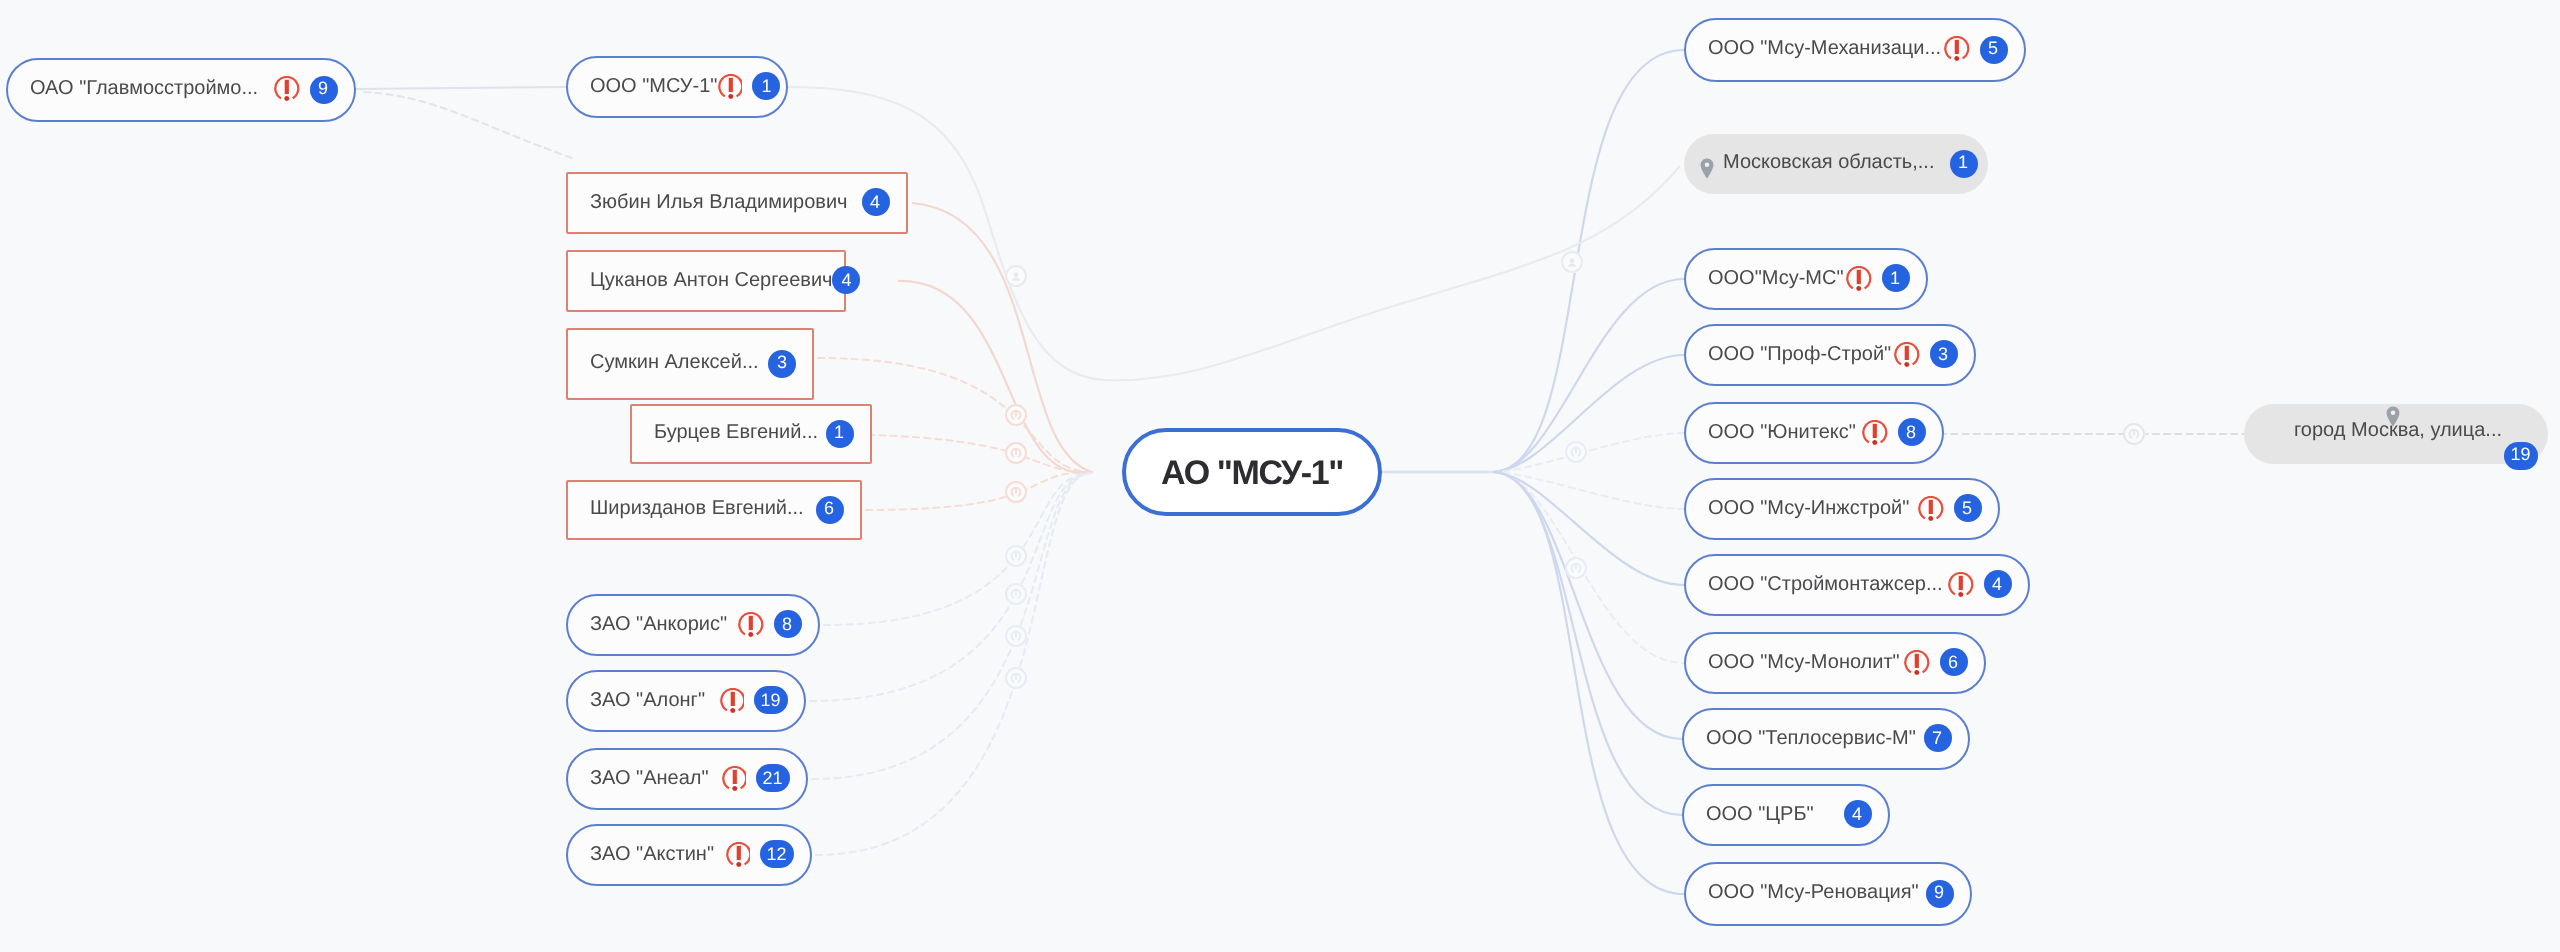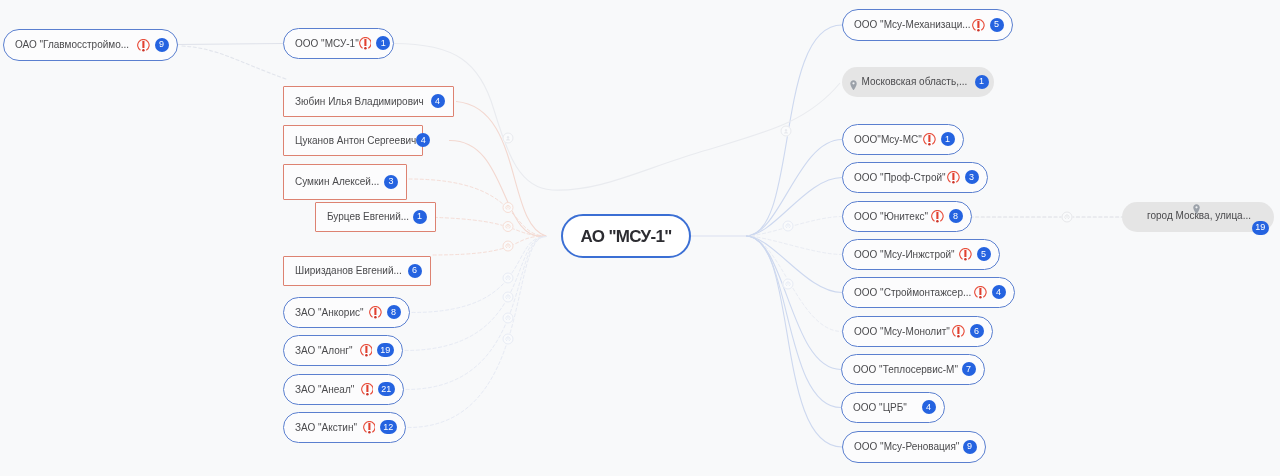--- a/index.html
+++ b/index.html
@@ -159,21 +159,21 @@
         <span class="right">
           <span class="badge">3</span>
         </span>
       </div>
       <div class="node rect" style="left: 283px; top: 202px; width: 121px; height: 30px; padding-left: 11px; padding-right: 8.5px; margin-left: 32px;">
         <span class="label">Бурцев Евгений...</span>
         <span class="right">
           <span class="badge">1</span>
         </span>
       </div>
-      <div class="node rect" style="left: 283px; top: 256px; width: 148px; height: 30px; padding-left: 11px; padding-right: 8.5px;">
+      <div class="node rect" style="left: 283px; top: 240px; width: 148px; height: 30px; padding-left: 11px; padding-right: 8.5px;">
         <span class="label">Ширизданов Евгений...</span>
         <span class="right">
           <span class="badge">6</span>
         </span>
       </div>
       <div class="node pill" style="left: 283px; top: 297px; width: 127px; height: 31px; padding-left: 11px; padding-right: 8.5px;">
         <span class="label">ЗАО "Анкорис"</span>
         <span class="right">
           <span class="warn"><svg viewBox="0 0 12.8 13.2" width="12.8" height="13.2">
               <path d="M3.5 11.2 A 5.75 5.75 0 1 1 9.3 11.2" fill="none" stroke="#e8503e" stroke-width="1.15" stroke-linecap="butt"></path>

